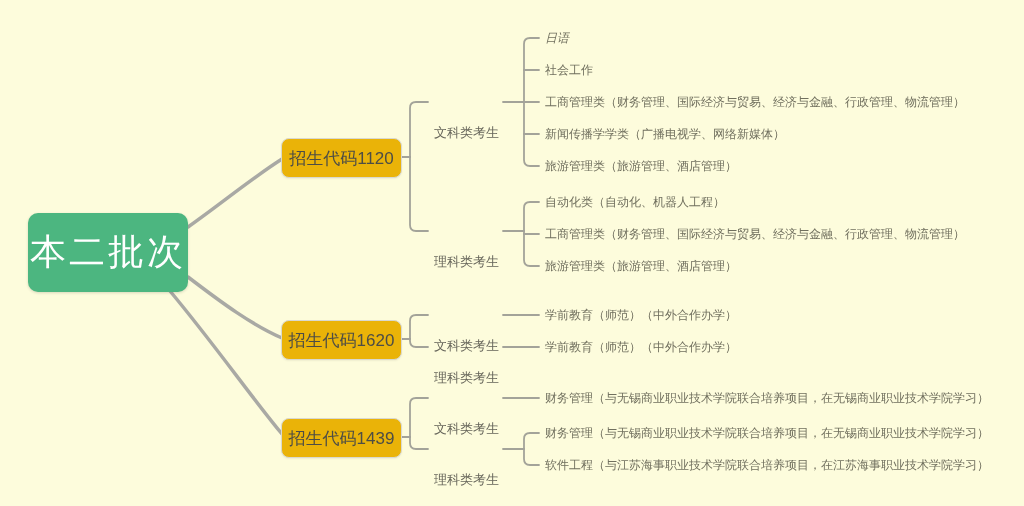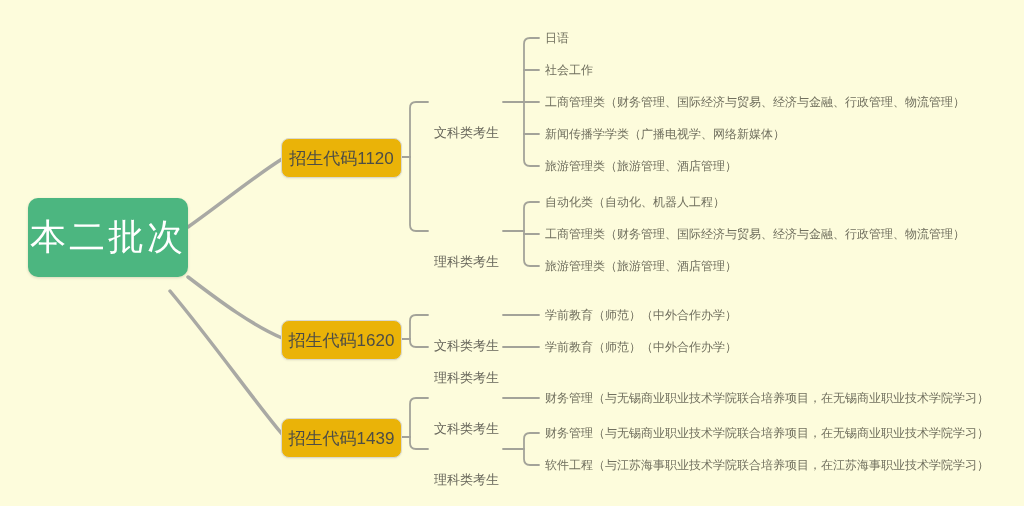--- a/index.html
+++ b/index.html
@@ -106,36 +106,36 @@
       <path d="M410,437 V404 Q410,398 416,398 H428"></path>
       <path d="M410,437 V443 Q410,449 416,449 H428"></path>
       <path d="M503,398 H539"></path>
 
       <path d="M503,449 H524"></path>
       <path d="M524,449 V439 Q524,433 530,433 H539"></path>
       <path d="M524,449 V459 Q524,465 530,465 H539"></path>
     </g>
   </svg>
 
-  <div class="node root-box" style="left:28px; top:198px; width:160px; height:79px;">本二批次</div>
+  <div class="node root-box" style="left:28px; top:213px; width:160px; height:79px;">本二批次</div>
 
   <div class="node branch-box" style="left:281px; top:138px; width:119px; height:38px;">招生代码1120</div>
   <div class="node branch-box" style="left:281px; top:320px; width:119px; height:38px;">招生代码1620</div>
   <div class="node branch-box" style="left:281px; top:418px; width:119px; height:38px;">招生代码1439</div>
 
   <div class="node group-label" style="left:434px; top:102px;">文科类考生</div>
   <div class="node group-label" style="left:434px; top:231px;">理科类考生</div>
 
   <div class="node group-label" style="left:434px; top:315px;">文科类考生</div>
   <div class="node group-label" style="left:434px; top:347px;">理科类考生</div>
 
   <div class="node group-label" style="left:434px; top:398px;">文科类考生</div>
   <div class="node group-label" style="left:434px; top:449px;">理科类考生</div>
 
-  <div class="node leaf" style="left:545px; top:38px;">日语</div>
+  <div class="node leaf" style="left:545px; top:38px;font-style:italic;">日语</div>
   <div class="node leaf" style="left:545px; top:70px;">社会工作</div>
   <div class="node leaf" style="left:545px; top:102px;">工商管理类（财务管理、国际经济与贸易、经济与金融、行政管理、物流管理）</div>
   <div class="node leaf" style="left:545px; top:134px;">新闻传播学学类（广播电视学、网络新媒体）</div>
   <div class="node leaf" style="left:545px; top:166px;">旅游管理类（旅游管理、酒店管理）</div>
 
   <div class="node leaf" style="left:545px; top:202px;">自动化类（自动化、机器人工程）</div>
   <div class="node leaf" style="left:545px; top:234px;">工商管理类（财务管理、国际经济与贸易、经济与金融、行政管理、物流管理）</div>
   <div class="node leaf" style="left:545px; top:266px;">旅游管理类（旅游管理、酒店管理）</div>
 
   <div class="node leaf" style="left:545px; top:315px;">学前教育（师范）（中外合作办学）</div>

